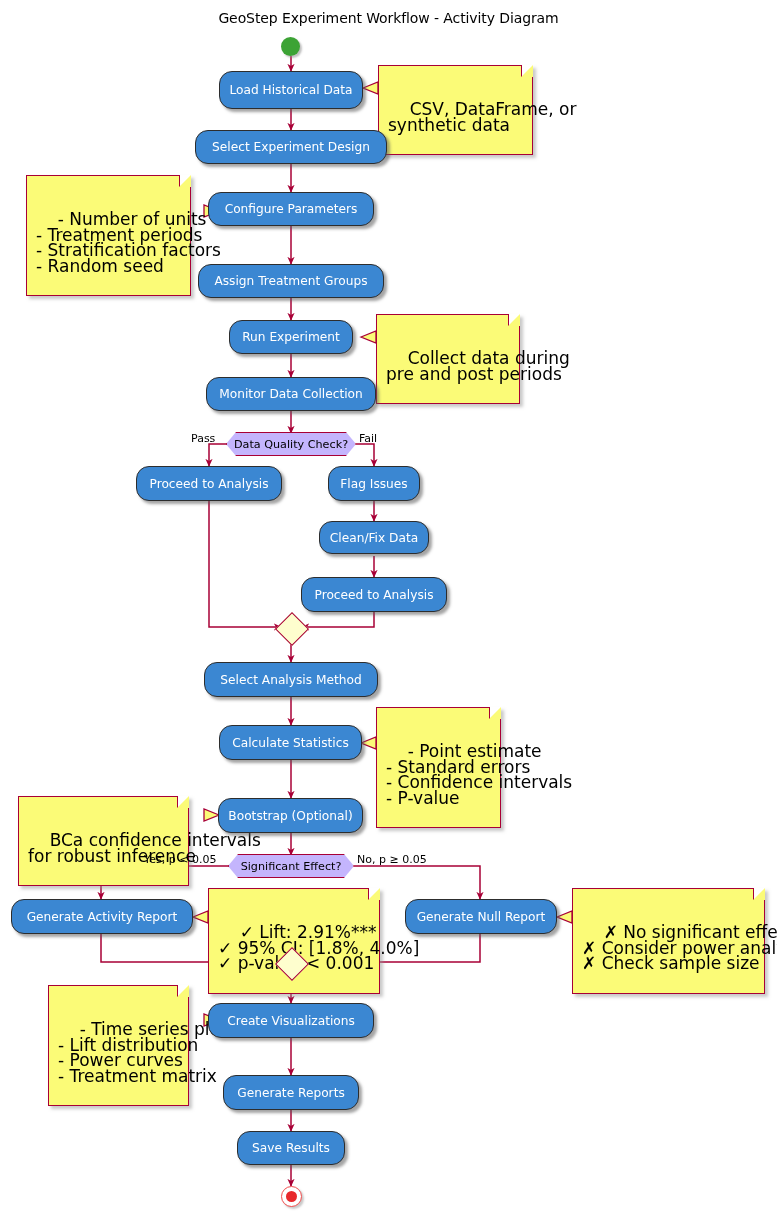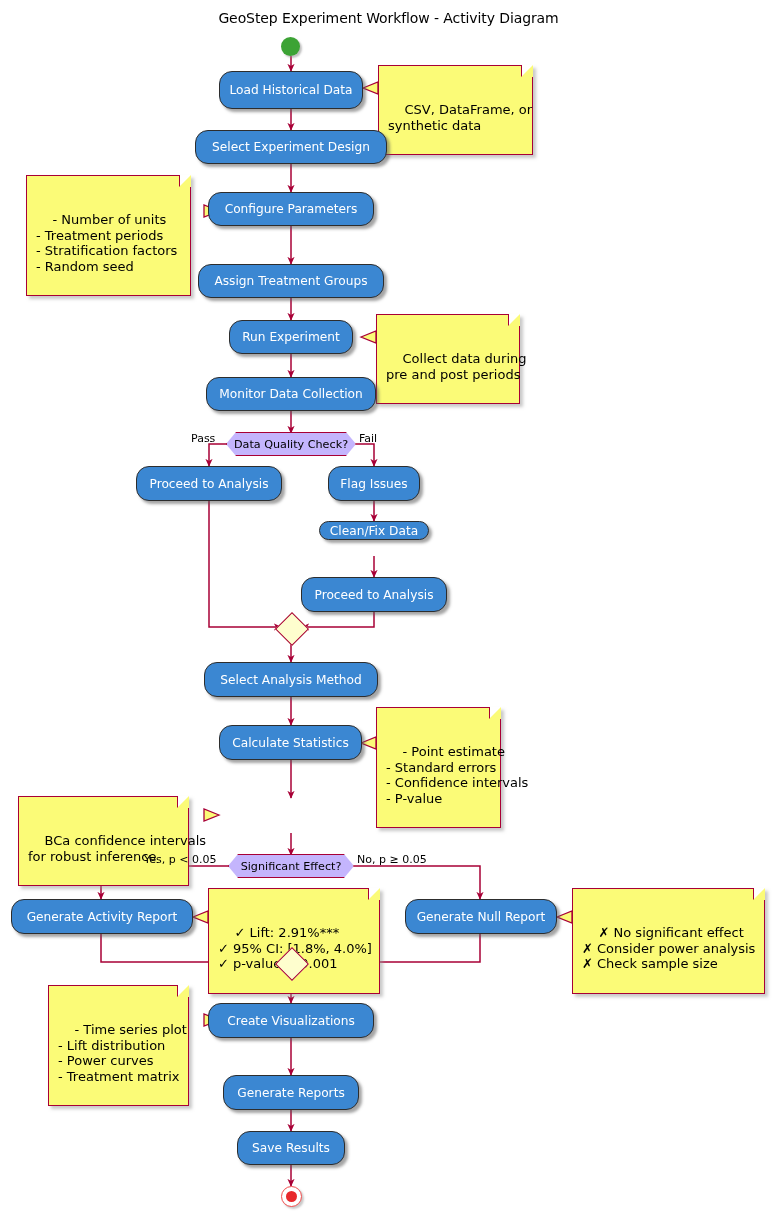--- a/index.html
+++ b/index.html
@@ -75,21 +75,21 @@
     transform: rotate(45deg);
     z-index: 4;
   }
   
   .note {
     position: absolute;
     box-sizing: border-box;
     background: #fbfb77;
     border: 1.4px solid #a80036;
     color: #000000;
-    font-size: 13px;
+    font-size: 17px;
     line-height: 15.6px;
     padding: 5px 9px 5px 9px;
     white-space: pre;
     z-index: 3;
     box-shadow: 3px 3px 3px rgba(150,150,150,0.5);
   }
   .note::after {
     content: "";
     position: absolute;
     top: -1px;
@@ -265,38 +265,41 @@
   <div class="elabel" style="left:359px; top:432px;">Fail</div>
 
   <div class="act" style="left:136px; top:466px; width:146px; height:35px;">
     <span>Proceed to Analysis</span>
   </div>
 
   <div class="act" style="left:328px; top:466px; width:92px; height:35px;">
     <span>Flag Issues</span>
   </div>
 
-  <div class="act" style="left:319px; top:521px; width:110px; height:19px;">
+  <div class="act" style="left:319px; top:521px; width:110px; height:33px;">
     <span>Clean/Fix Data</span>
   </div>
 
   <div class="act" style="left:301px; top:577px; width:146px; height:35px;">
     <span>Proceed to Analysis</span>
   </div>
 
   <div class="merge" style="left:280px; top:617px;"></div>
 
   <div class="act" style="left:204px; top:662px; width:174px; height:35px;">
     <span>Select Analysis Method</span>
   </div>
 
   <div class="act" style="left:219px; top:725px; width:143px; height:35px;">
     <span>Calculate Statistics</span>
   </div>
 
+  <div class="act" style="left:218px; top:798px; width:145px; height:35px;">
+    <span>Bootstrap (Optional)</span>
+  </div>
 
   <div class="dec" style="left:228px; top:854px; width:126px; height:24px;">
     <span>Significant Effect?</span>
   </div>
 
   <div class="elabel" style="left:144px; top:853px;">Yes, p &lt; 0.05</div>
   <div class="elabel" style="left:357px; top:853px;">No, p ≥ 0.05</div>
 
   <div class="act" style="left:11px; top:899px; width:182px; height:35px;">
     <span>Generate Activity Report</span>

